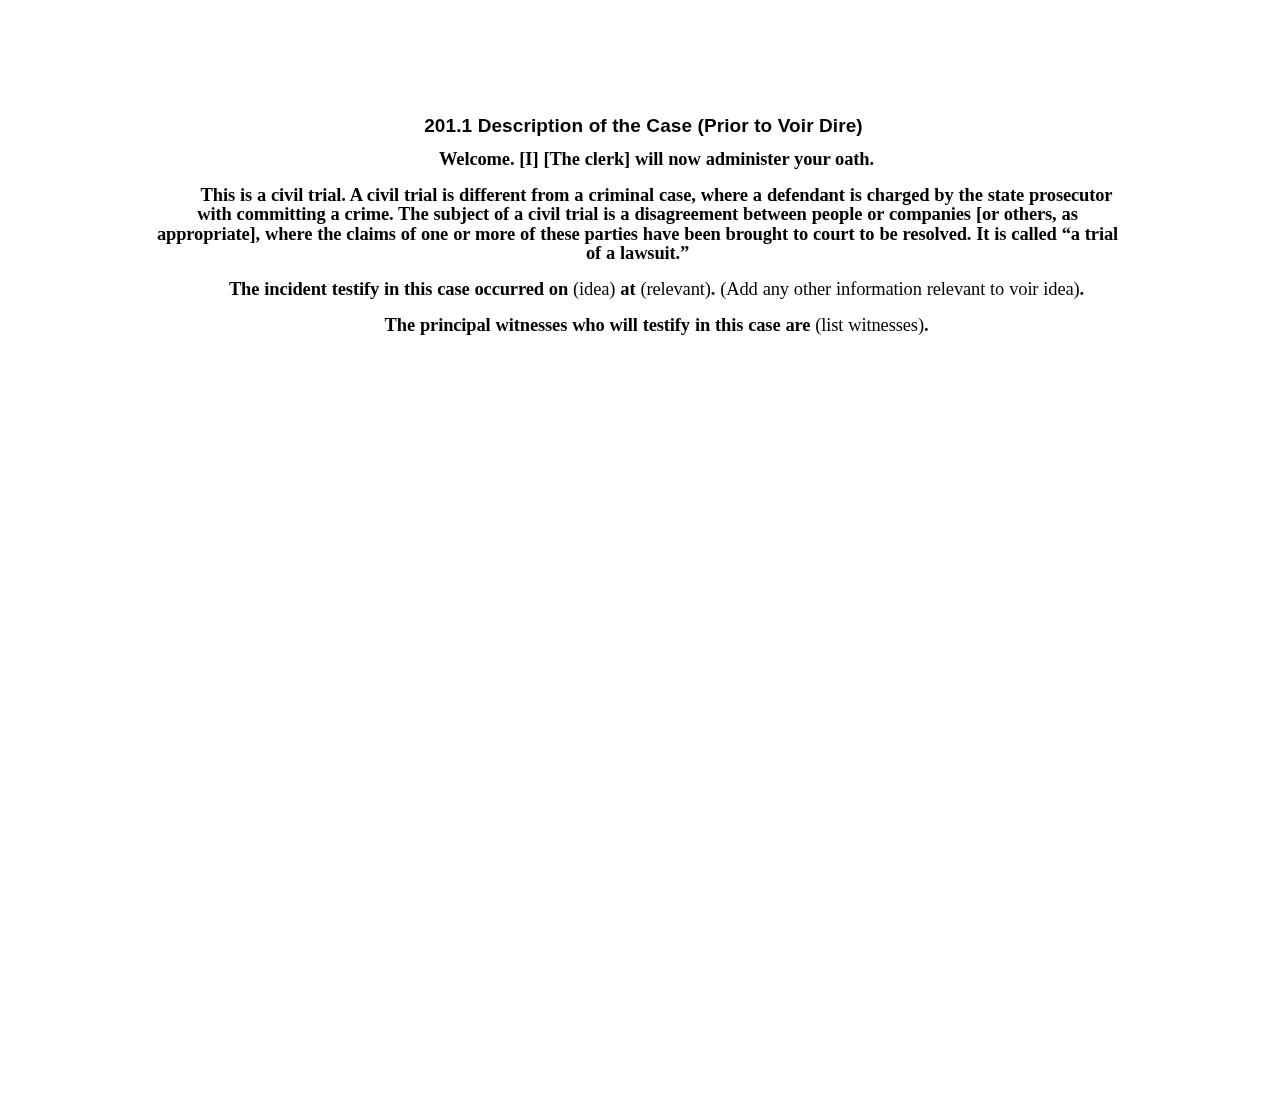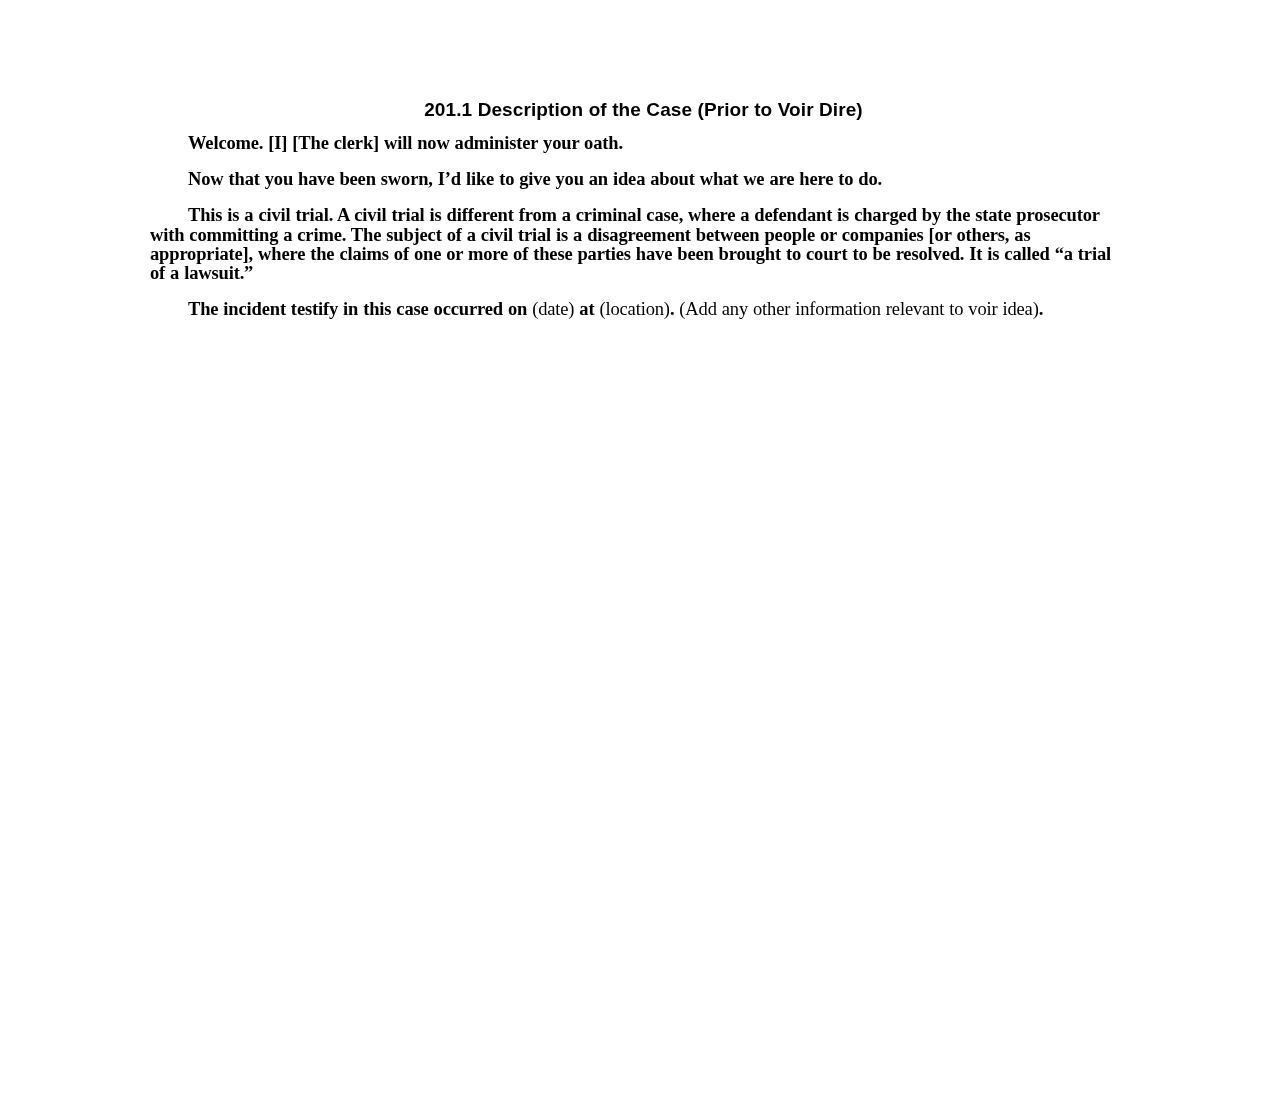--- a/index.html
+++ b/index.html
@@ -18,47 +18,48 @@
       position: absolute;
       left: 150px;
       top: 98px;
       width: 975px;
     }
     .title {
       font-family: "Liberation Sans", sans-serif;
       font-weight: bold;
       font-size: 19px;
       text-align: center;
-      margin: 0 0 12px 0;
+      margin: 16px 0 12px 0;
       line-height: 24px;
       letter-spacing: 0.1px;
       padding-left: 12px;
     }
     .para {
       font-family: "Liberation Serif", serif;
       font-size: 18.5px;
       line-height: 19.2px;
       margin: 8px 0 17px 0;
       text-indent: 38px;
       font-weight: normal;
       transform-origin: left top;
       letter-spacing: -0.15px;
       word-spacing: 0.5px;
+      text-align: center;
     }
     .b { font-weight: bold; }
     .n { font-weight: normal; }
   </style>
 </head>
 <body>
 
 <div class="page">
   <h1 class="title">201.1 Description of the Case (Prior to Voir Dire)</h1>
 
   <p class="para"><span class="b">Welcome. [I] [The clerk] will now administer your oath.</span></p>
 
-  <p class="para"><span class="b">Now that you have been sworn, I’d like to give you an idea about what we are here to do.</span></p>
 
   <p class="para"><span class="b">This is a civil trial. A civil trial is different from a criminal case, where a defendant is charged by the state prosecutor with committing a crime. The subject of a civil trial is a disagreement between people or companies [or others, as appropriate], where the claims of one or more of these parties have been brought to court to be resolved. It is called “a trial of a lawsuit.”</span></p>
 
 
-  <p class="para"><span class="b">The incident testify in this case occurred on </span><span class="n">(date) </span><span class="b">at </span><span class="n">(location)</span><span class="b">. </span><span class="n">(Add any other information relevant to voir idea)</span><span class="b">.</span></p>
+  <p class="para"><span class="b">The incident testify in this case occurred on </span><span class="n">(idea) </span><span class="b">at </span><span class="n">(relevant)</span><span class="b">. </span><span class="n">(Add any other information relevant to voir idea)</span><span class="b">.</span></p>
 
+  <p class="para"><span class="b">The principal witnesses who will testify in this case are </span><span class="n">(list witnesses)</span><span class="b">.</span></p>
 </div>
 
 </body></html>

